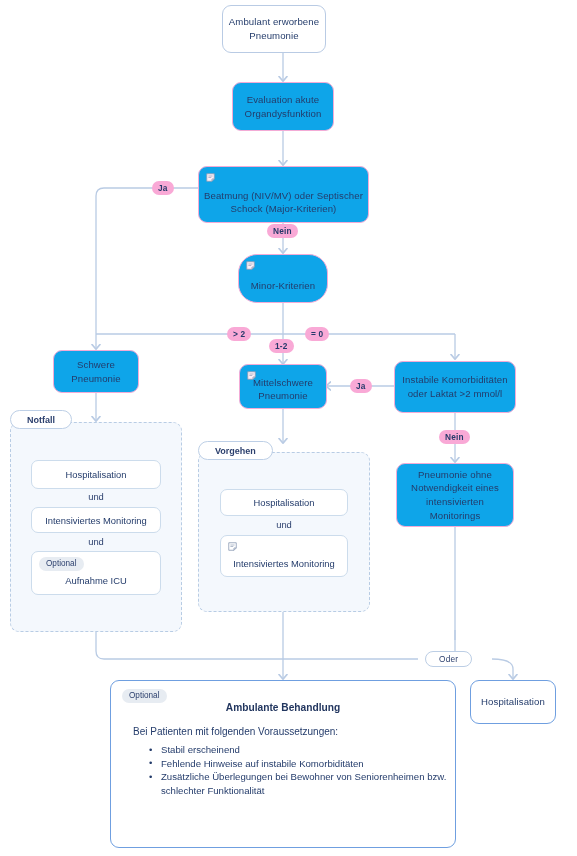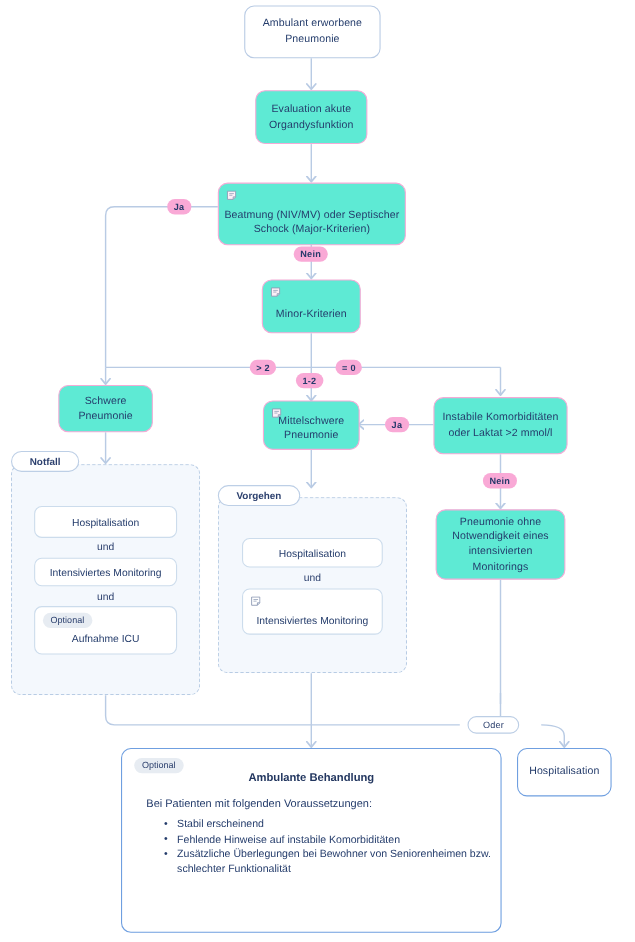--- a/index.html
+++ b/index.html
@@ -35,21 +35,21 @@
     line-height: 1.42;
     color: #243c6b;
     letter-spacing: .1px;
     z-index: 3;
   }
   .node.white {
     background: #ffffff;
     border: 1.3px solid #b9cbe4;
   }
   .node.pink {
-    background: #5eead4;
+    background: #0ea5e9;
     border: 1.4px solid #f3abd6;
   }
   .node.blueline {
     background: #ffffff;
     border: 1.4px solid #6f9fe0;
   }
   .node .lbl { white-space: pre-line; padding: 0 5px; }
 
   
   .noteicon {
@@ -223,41 +223,41 @@
       <path d="M418,659 L283,659"></path>
 
       <path d="M96,632 L96,651 Q96,659 104,659 L283,659"></path>
 
       <path d="M283,612 L283,659"></path>
 
       <path d="M283,659 L283,678" marker-end="url(#ah)"></path>
     </g>
   </svg>
 
-  <div class="node white" style="left:222px; top:5px; width:124px; height:48px;">
+  <div class="node white" style="left:222px; top:5px; width:104px; height:48px;">
     <span class="lbl">Ambulant erworbene
 Pneumonie</span>
   </div>
 
   <div class="node pink" style="left:232px; top:82px; width:102px; height:49px;">
     <span class="lbl">Evaluation akute
 Organdysfunktion</span>
   </div>
 
   <div class="node pink" style="left:198px; top:166px; width:171px; height:57px; justify-content:flex-end; padding-bottom:6px;">
     <svg class="noteicon" viewBox="0 0 12 12">
       <path d="M1,1 H11 V8 L8,11 H1 Z" fill="#fdeff7" stroke="#8d9bb5" stroke-width="1.1"></path>
       <path d="M8,11 V8 H11" fill="none" stroke="#8d9bb5" stroke-width="1.1"></path>
       <path d="M3.2,4 H8.8 M3.2,6 H7" stroke="#8d9bb5" stroke-width="0.9"></path>
     </svg>
     <span class="lbl">Beatmung (NIV/MV) oder Septischer
 Schock (Major-Kriterien)</span>
   </div>
 
-  <div class="node pink" style="left:238px; top:254px; width:90px; height:49px; justify-content:flex-end; padding-bottom:9px;">
+  <div class="node pink" style="left:238px; top:254px; width:90px; height:49px; justify-content:flex-end; padding-bottom:9px;border-radius:19px;">
     <svg class="noteicon" viewBox="0 0 12 12">
       <path d="M1,1 H11 V8 L8,11 H1 Z" fill="#fdeff7" stroke="#8d9bb5" stroke-width="1.1"></path>
       <path d="M8,11 V8 H11" fill="none" stroke="#8d9bb5" stroke-width="1.1"></path>
       <path d="M3.2,4 H8.8 M3.2,6 H7" stroke="#8d9bb5" stroke-width="0.9"></path>
     </svg>
     <span class="lbl">Minor-Kriterien</span>
   </div>
 
   <div class="node pink" style="left:53px; top:350px; width:86px; height:43px;">
     <span class="lbl">Schwere

